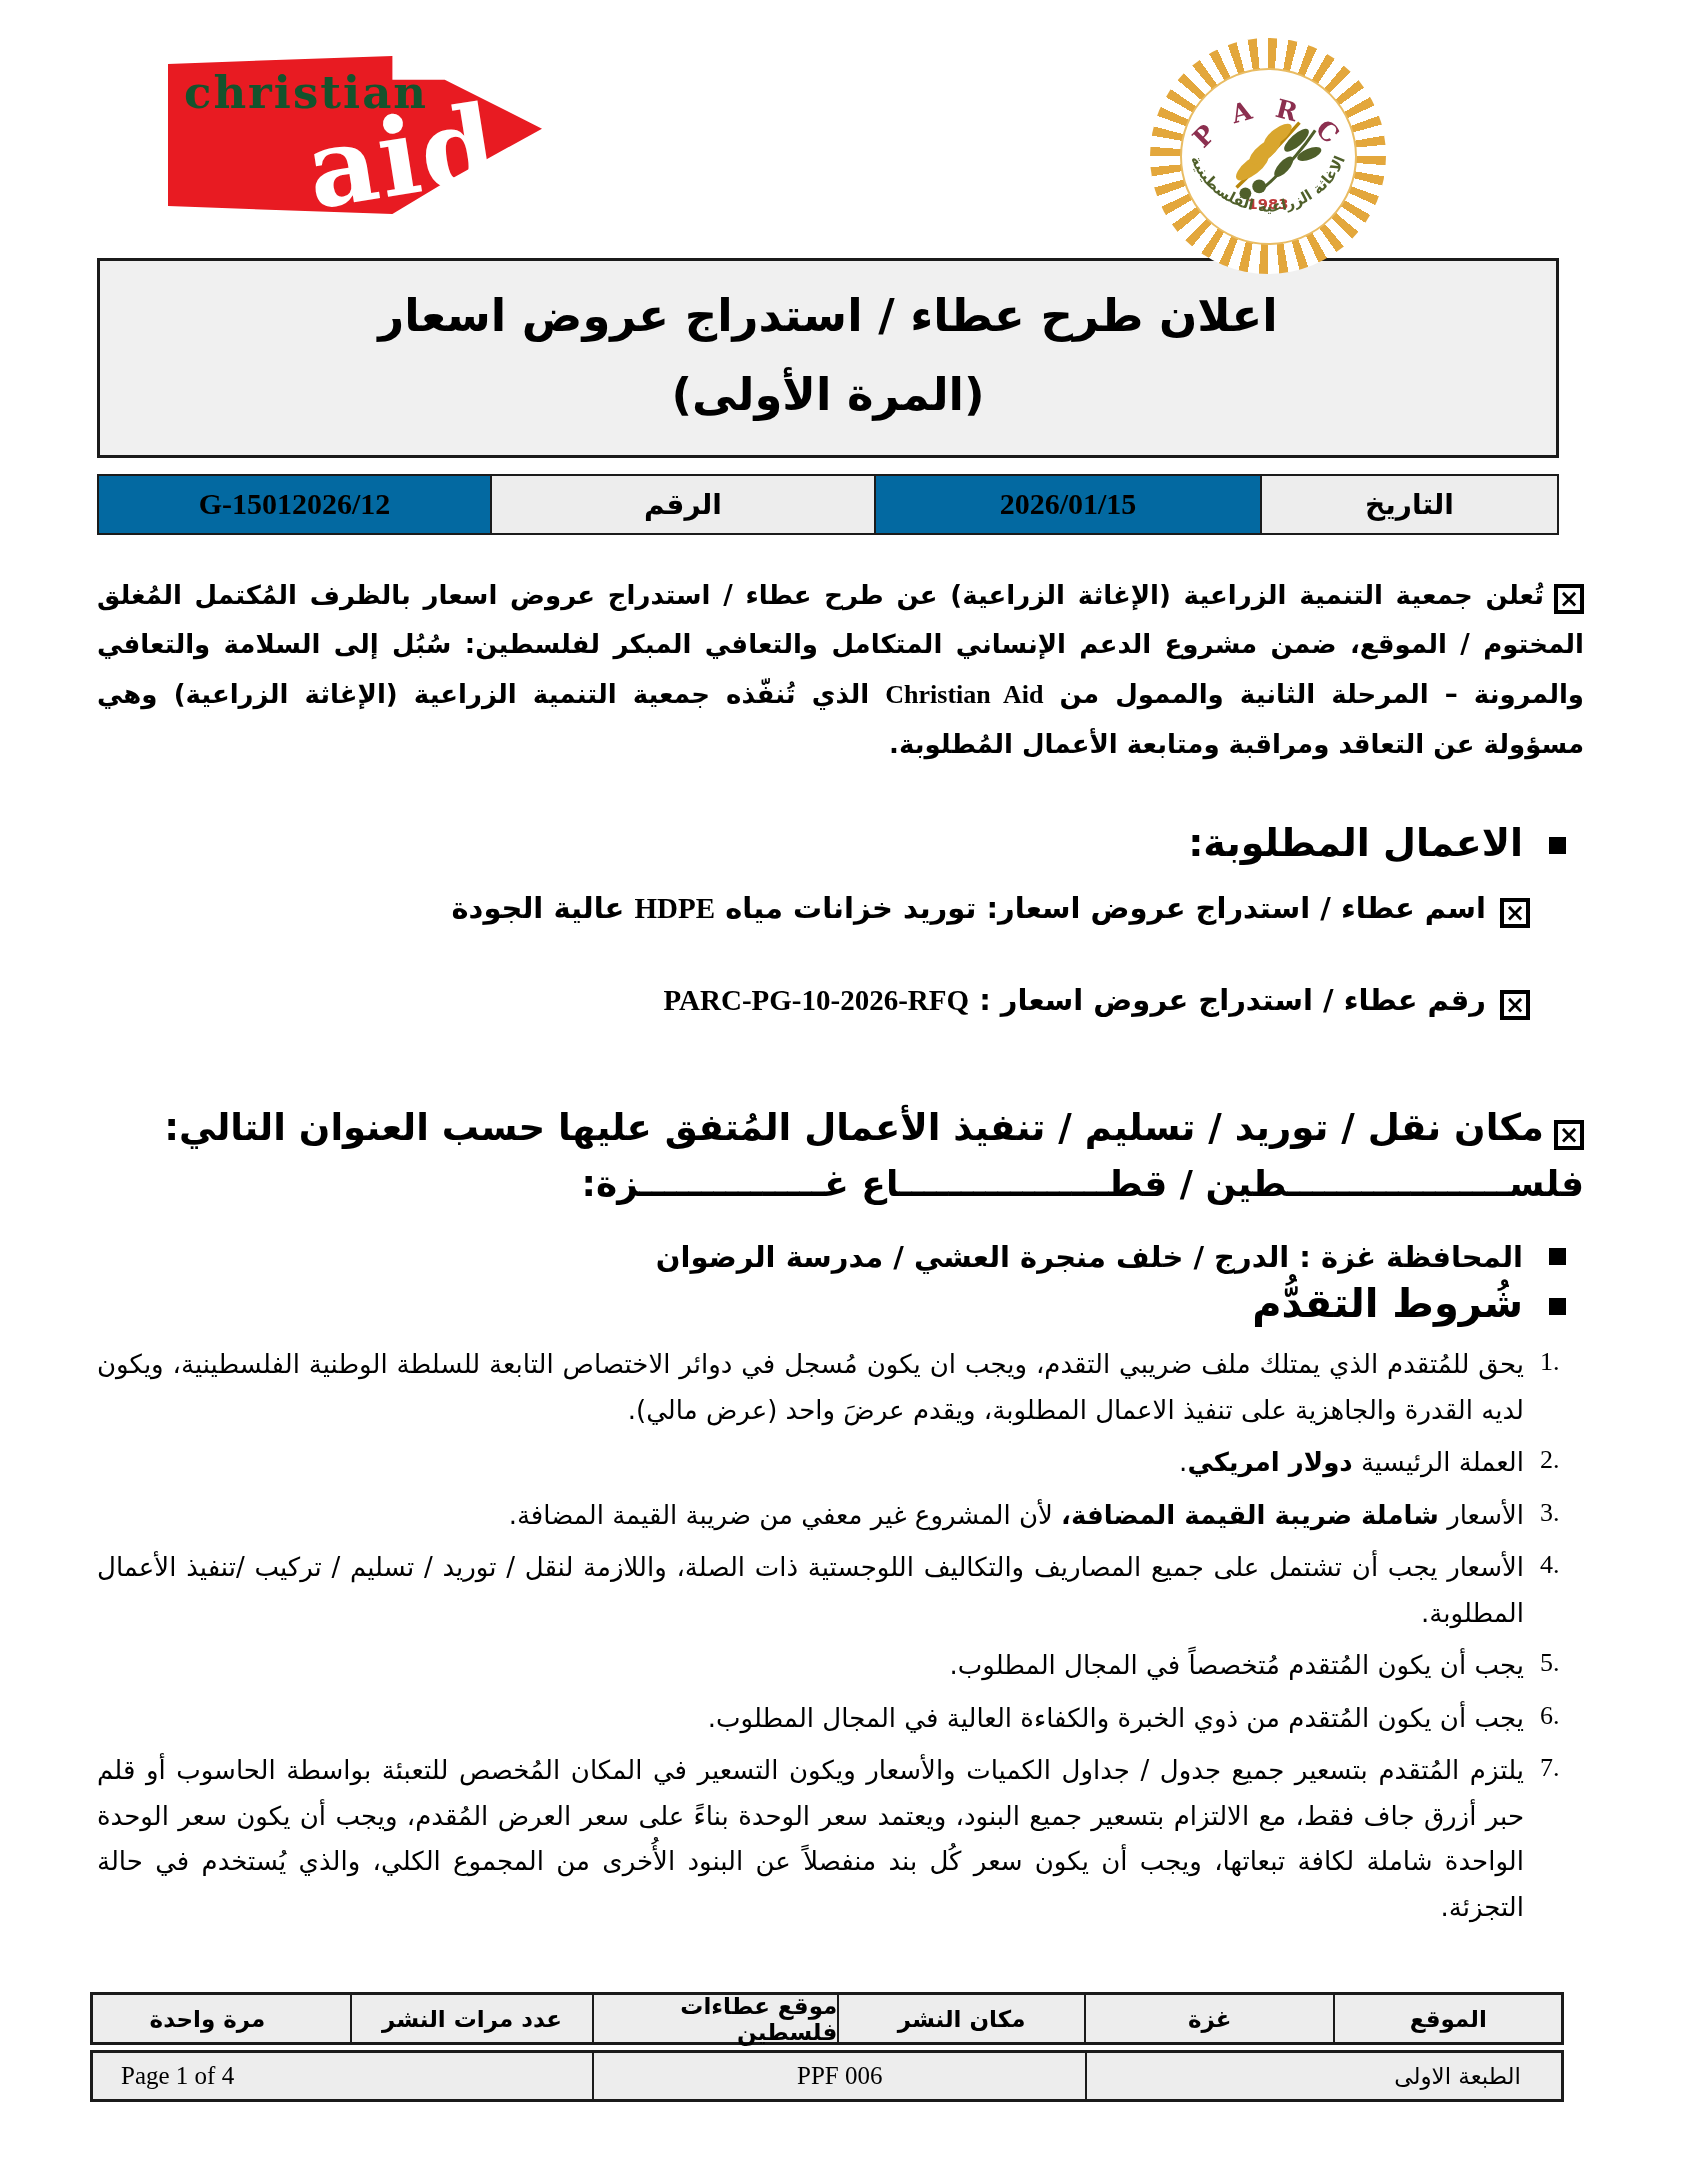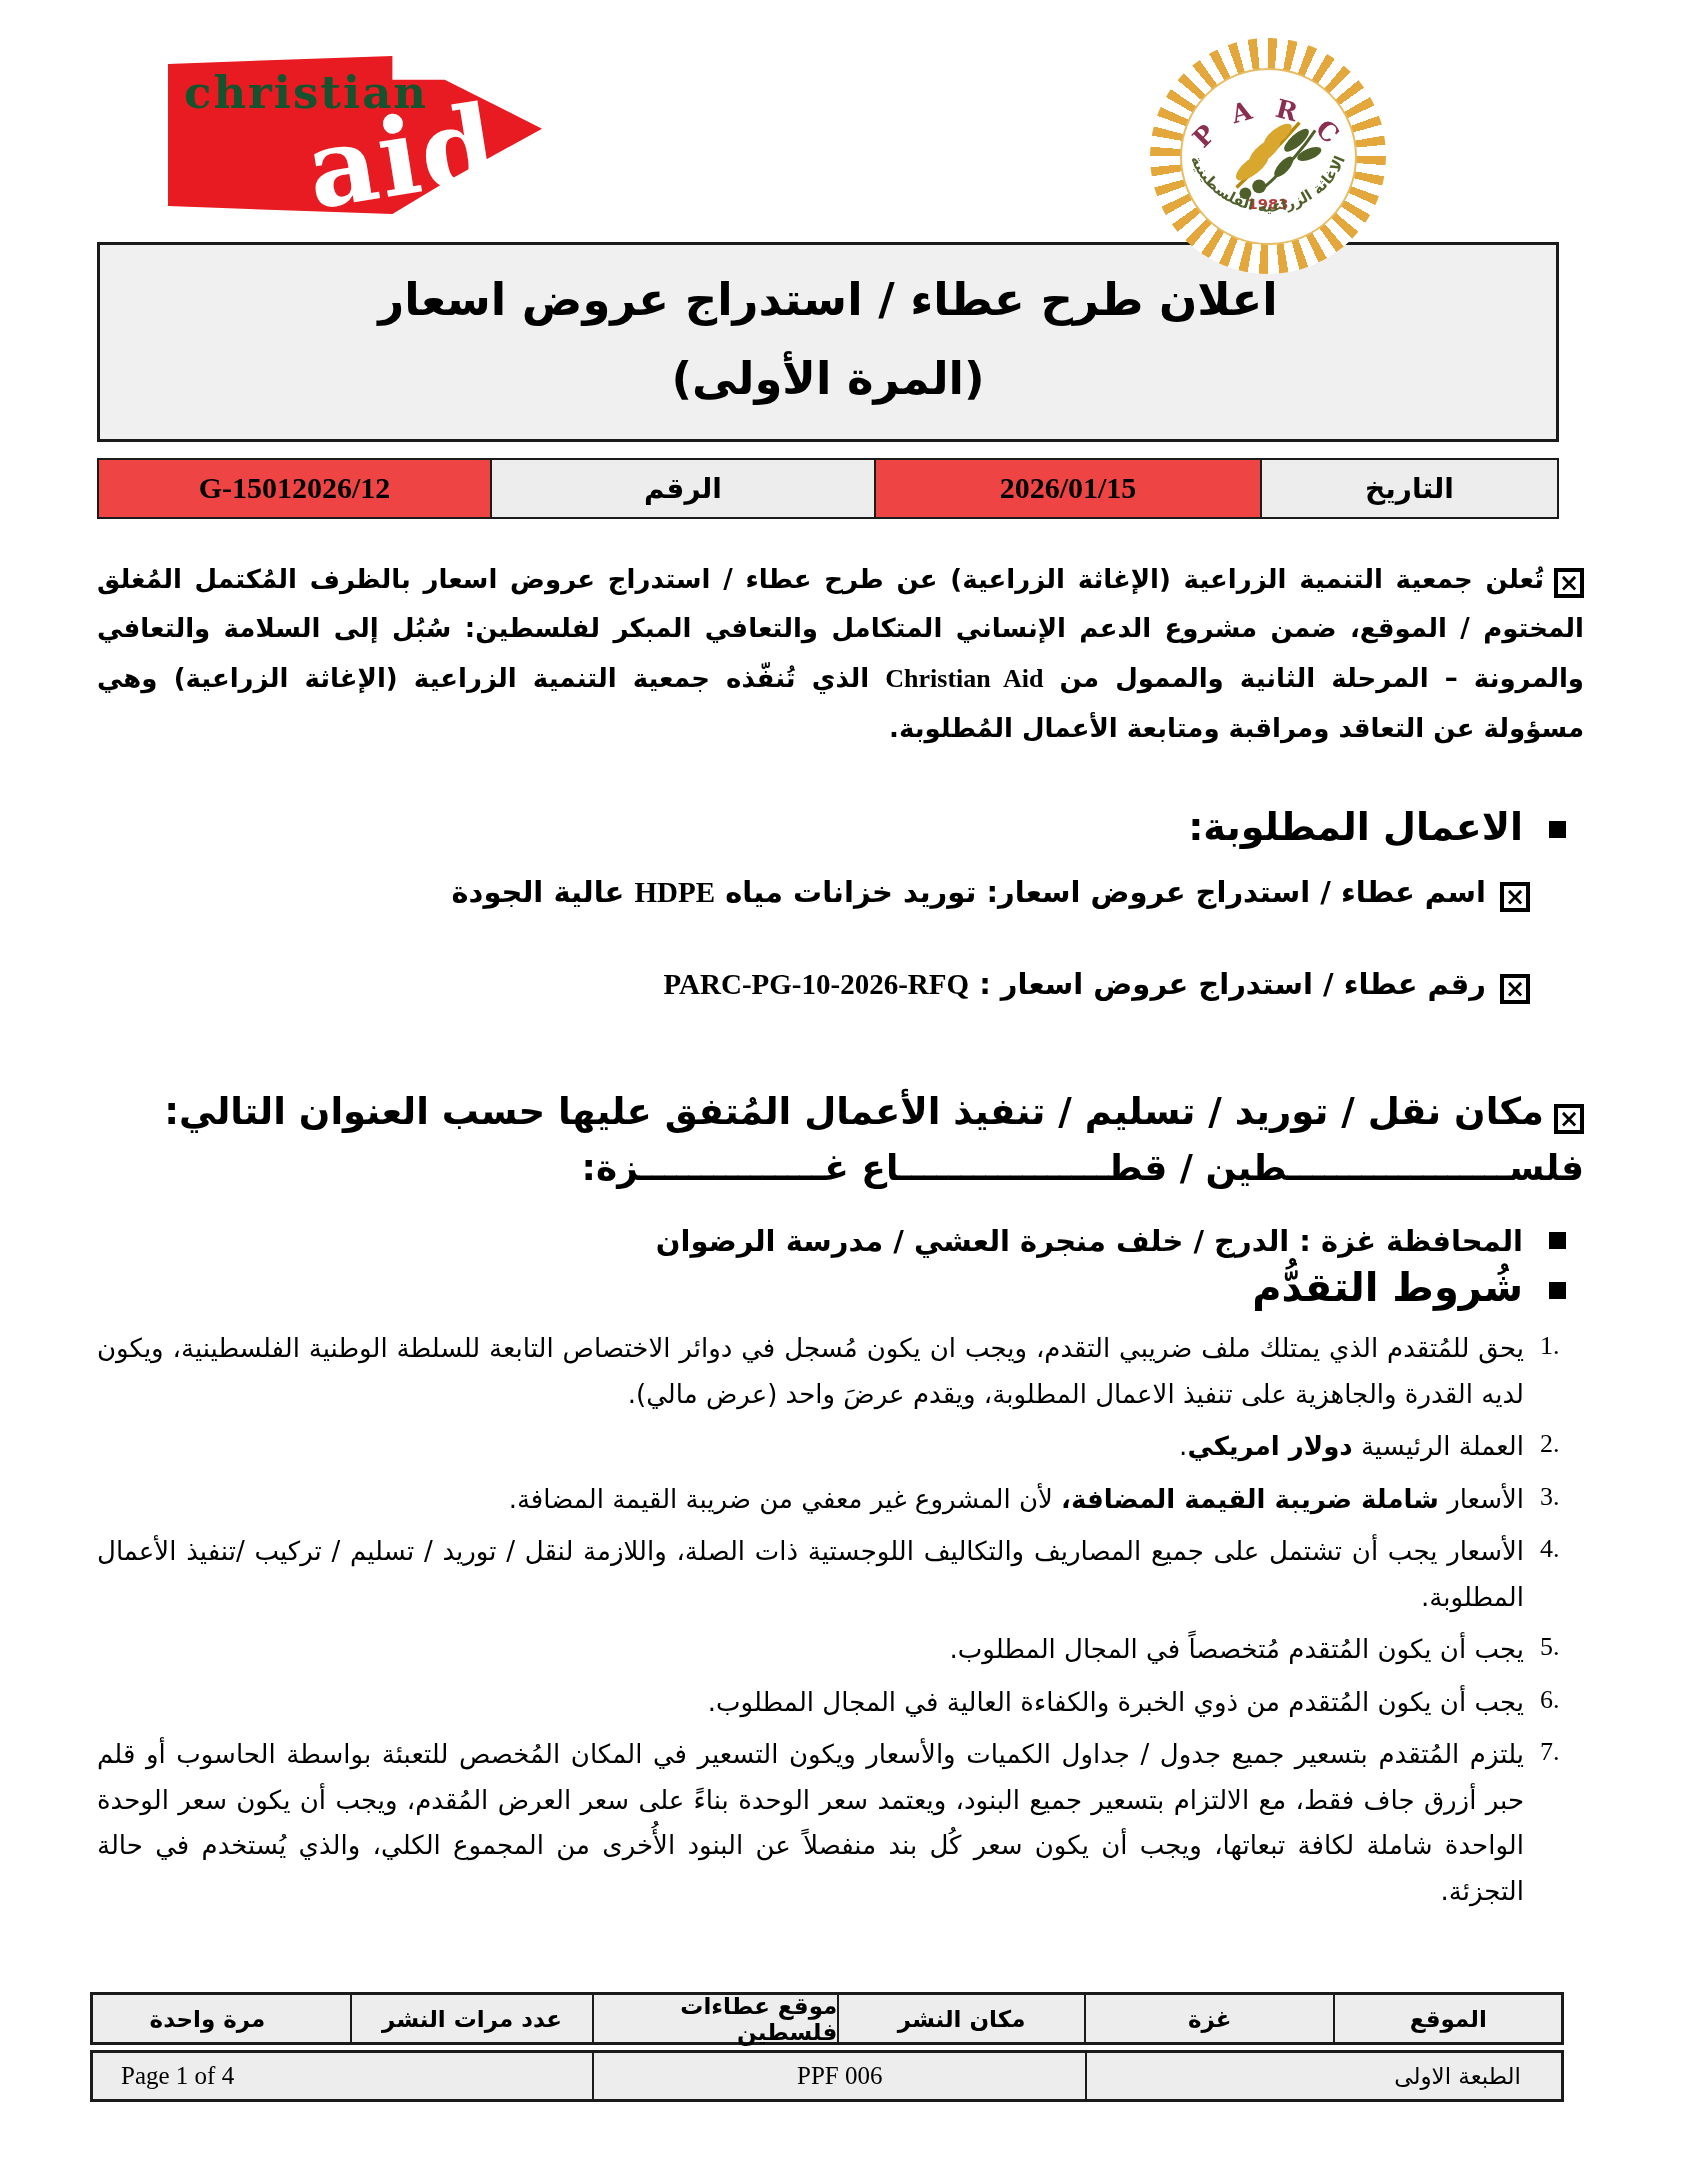--- a/index.html
+++ b/index.html
@@ -27,33 +27,33 @@
   .ca-line2 { position:absolute; top:38px; left:139px; color:#fff; font-weight:bold;
               font-family:"DejaVu Serif", serif; font-size:107px; transform:rotate(-9deg); letter-spacing:2px; }
   .parc-logo { position:relative; width:236px; height:236px; }
   .parc-rays { position:absolute; inset:0; border-radius:50%;
                background:#e3a73c;
                background:repeating-conic-gradient(#e3a73c 0deg 4.5deg, #ffffff 4.5deg 10deg); }
   .parc-core { position:absolute; inset:12.5%; border-radius:50%; background:#fff; border:2px solid #e9bc63; }
   .parc-svg  { position:absolute; inset:0; }
 
   
-  .title-box { margin:2px 25px 0 0; width:1462px; border:3px solid #1b1b1b; background:#f0f0f0;
+  .title-box { margin:18px 25px 0 0; width:1462px; border:3px solid #1b1b1b; background:#f0f0f0;
                text-align:center; padding:16px 10px 20px; }
   .title-line1 { font-size:45px; font-weight:bold; line-height:1.75; }
   .title-line2 { font-size:45px; font-weight:bold; line-height:1.75; }
 
   
   .info-table { margin:16px 25px 0 0; width:1462px; display:flex; direction:rtl;
                 border:2px solid #1b1b1b; height:61px; }
   .info-cell { border-left:2px solid #1b1b1b; display:flex; align-items:center; justify-content:center;
                font-size:28px; font-weight:bold; }
   .info-cell:last-child { border-left:none; }
   .info-label { background:#ededed; }
-  .info-value { background:#ef4444; font-family:"Liberation Serif", serif; font-weight:bold; font-size:30px; }
+  .info-value { background:#0369a1; font-family:"Liberation Serif", serif; font-weight:bold; font-size:30px; }
   .w-datelabel { width:297px; } .w-dateval { width:386px; } .w-numlabel { width:384px; } .w-numval { flex:1; }
 
   
   .xbox { display:inline-flex; align-items:center; justify-content:center;
           width:30px; height:30px; border:4px solid #000; color:#000;
           font-weight:bold; font-size:24px; line-height:1;
           vertical-align:-3px; margin-left:10px;
           font-family:"DejaVu Sans", sans-serif; }
   .sqbullet { display:inline-block; width:17px; height:17px; background:#000;
               vertical-align:2px; margin-left:26px; }

